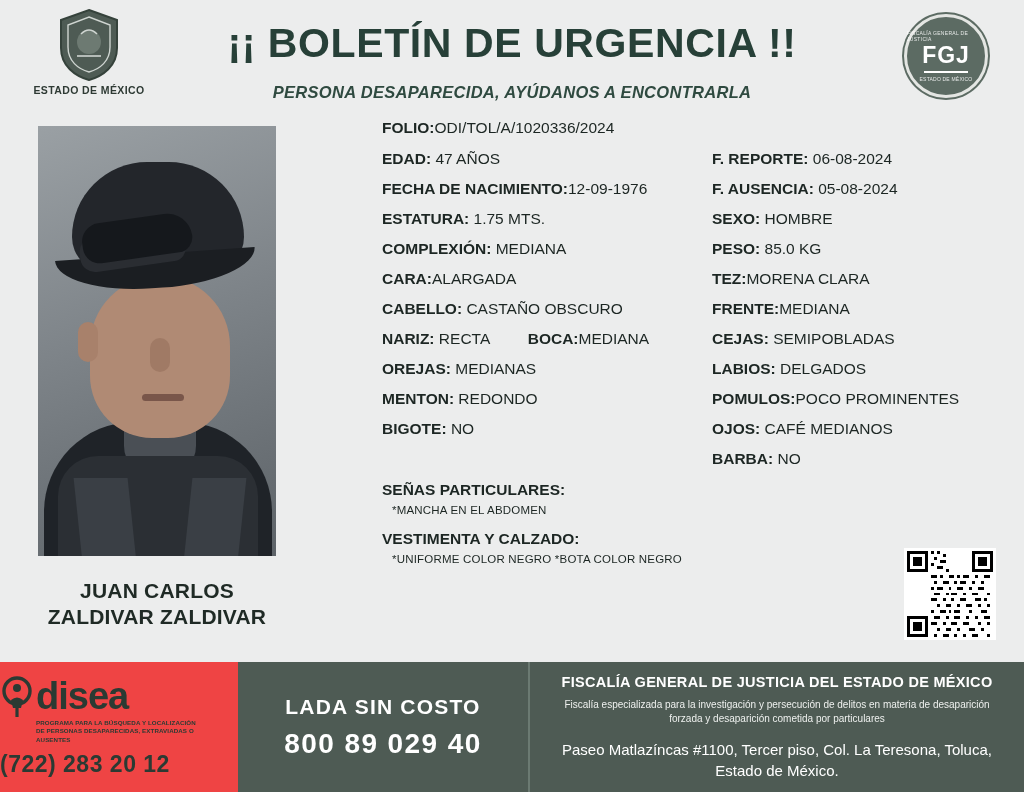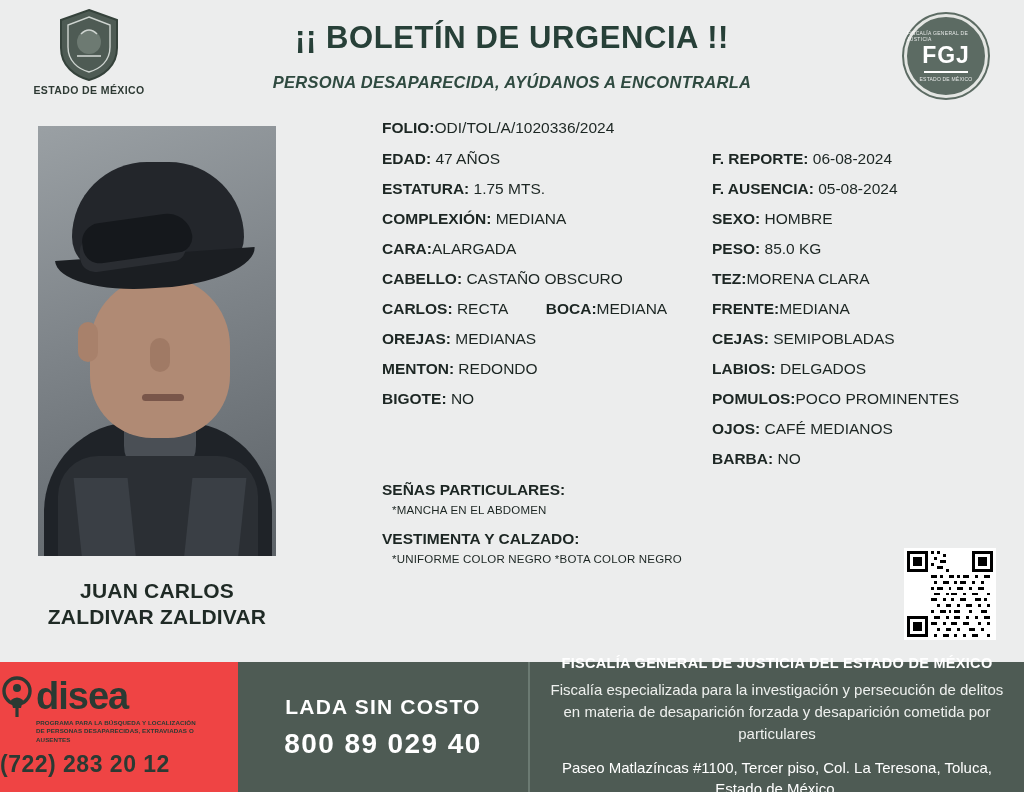--- a/index.html
+++ b/index.html
@@ -40,21 +40,21 @@
     letter-spacing: .4px;
     color: #2e3a34;
     margin-top: 2px;
   }
   .title-block {
     position: absolute;
     left: 0; right: 0; top: 22px;
     text-align: center;
   }
   .title-main {
-    font-size: 31px;
+    font-size: 41px;
     font-weight: bold;
     color: #274038;
     letter-spacing: .6px;
     line-height: 1.05;
   }
   .title-sub {
     margin-top: 18px;
     font-size: 16.5px;
     font-weight: bold;
     color: #2f4a40;
@@ -312,21 +312,21 @@
     text-align: center;
     padding: 0 18px;
     border-left: 2px solid #6b7a72;
   }
   .fr-title {
     font-size: 14.5px;
     font-weight: bold;
     letter-spacing: .3px;
   }
   .fr-desc {
-    font-size: 15px;
+    font-size: 10px;
     line-height: 1.45;
     margin-top: 8px;
     color: #eef0ee;
   }
   .fr-addr {
     font-size: 15px;
     font-weight: normal;
     line-height: 1.4;
     margin-top: 12px;
   }
@@ -390,36 +390,39 @@
     </div>
 
     <div class="row">
 
       <div class="col-left">
         <div class="line">
           <span class="lbl">EDAD:</span>
           <span class="val">47 AÑOS</span>
         </div>
         <div class="line">
+          <span class="lbl">FECHA DE NACIMIENTO:</span><span class="val">12-09-1976</span>
+        </div>
+        <div class="line">
           <span class="lbl">ESTATURA:</span>
           <span class="val">1.75 MTS.</span>
         </div>
         <div class="line">
           <span class="lbl">COMPLEXIÓN:</span>
           <span class="val"> MEDIANA</span>
         </div>
         <div class="line">
           <span class="lbl">CARA:</span><span class="val">ALARGADA</span>
         </div>
         <div class="line">
           <span class="lbl">CABELLO:</span>
           <span class="val">CASTAÑO OBSCURO</span>
         </div>
         <div class="line">
-          <span class="lbl">CARLOS:</span>
+          <span class="lbl">NARIZ:</span>
           <span class="val">RECTA</span>
           <span class="inline-pair">
             <span class="lbl">BOCA:</span><span class="val">MEDIANA</span>
           </span>
         </div>
         <div class="line">
           <span class="lbl">OREJAS:</span>
           <span class="val">MEDIANAS</span>
         </div>
         <div class="line">

